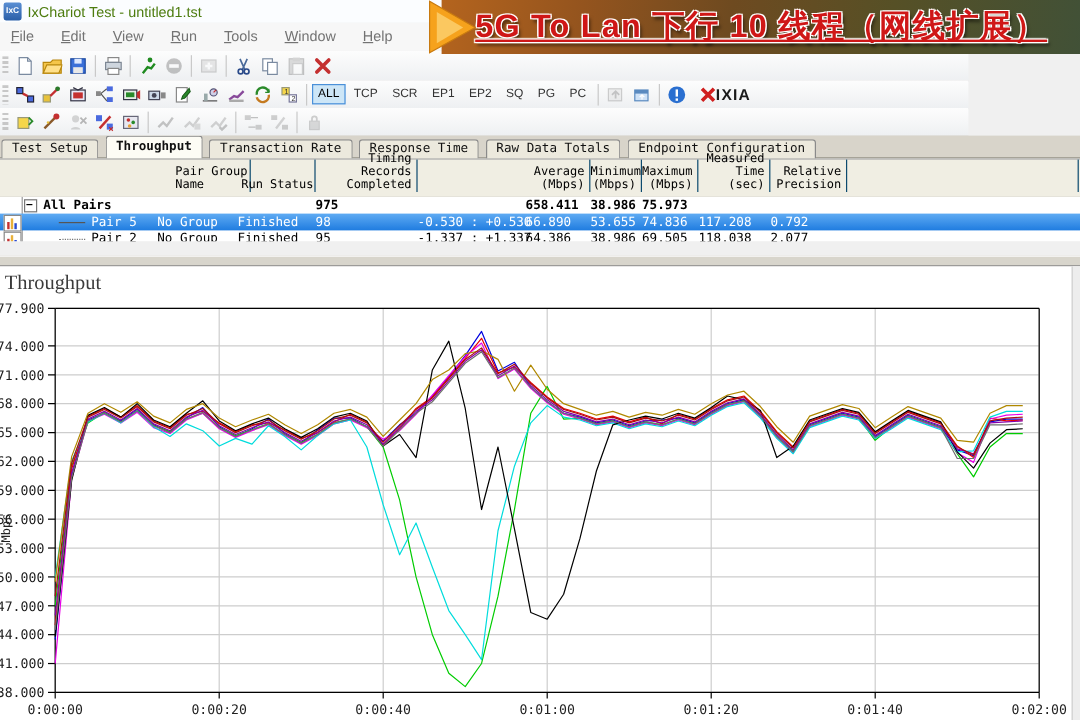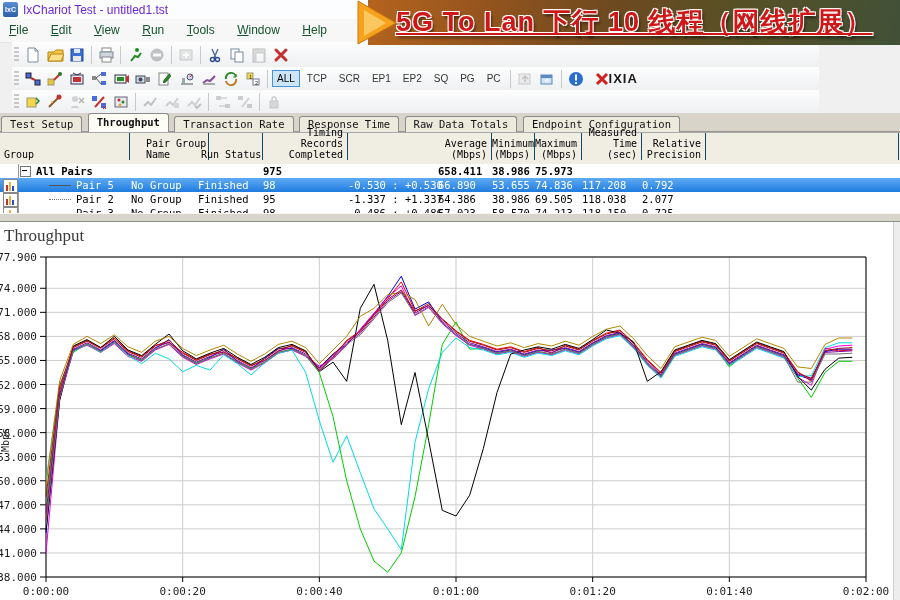--- a/index.html
+++ b/index.html
@@ -5,37 +5,37 @@
   html,body{margin:0;padding:0;}
   body{width:900px;height:600px;overflow:hidden;background:#f0f0f0;
        font-family:"Liberation Sans",sans-serif;position:relative;}
   #app{position:absolute;inset:0;background:#f0f0f0;}
 
   
   #titlebar{position:absolute;left:0;top:0;width:900px;height:19px;background:#fbfdff;border-bottom:1px solid #e8e8e8;}
   #app-icon{position:absolute;left:3px;top:2px;width:15px;height:15px;border-radius:2px;
     background:linear-gradient(#5a8fd4,#2b5fa8);color:#fff;font-size:7px;font-weight:bold;
     text-align:center;line-height:15px;}
-  #win-title{position:absolute;left:23px;top:3px;font-size:12px;color:#6d28d9;}
+  #win-title{position:absolute;left:23px;top:3px;font-size:12px;color:#4d7c0f;}
 
   
   #banner{position:absolute;left:368px;top:0;width:532px;height:45px;overflow:hidden;
     background:linear-gradient(100deg,#b4641e 0%,#94541e 22%,#6e4a20 45%,#565026 70%,#415137 100%);z-index:50;}
   #banner-text{position:absolute;left:28px;top:4px;white-space:nowrap;font-weight:bold;font-size:27px;
     letter-spacing:1px;color:#cf1717;
     text-shadow:-1px -1px 0 #fff,1px -1px 0 #fff,-1px 1px 0 #fff,1px 1px 0 #fff,2px 3px 3px rgba(0,0,0,.55);text-decoration:underline;}
   #banner-arrow{position:absolute;left:356px;top:0;z-index:51;}
 
   
   #menubar{position:absolute;left:0;top:19px;width:900px;height:23px;background:#f7f7f7;border-bottom:1px solid #e5e5e5;}
-  .menu-item{display:inline-block;padding:4px 9px 0 9px;font-size:12px;color:#14532d;height:19px;}
+  .menu-item{display:inline-block;padding:4px 9px 0 9px;font-size:12px;color:#737373;height:19px;}
   .menu-item::first-letter{text-decoration:underline;}
 
   
-  .toolbar{position:absolute;left:12px;width:807px;background:linear-gradient(#fdfdfd,#eef0f2);
+  .toolbar{position:absolute;left:0;width:807px;background:linear-gradient(#fdfdfd,#eef0f2);
     border-bottom:1px solid #d9d9d9;display:flex;align-items:center;}
   #toolbar1{top:42px;height:25px;}
   #toolbar2{top:67px;height:23px;}
   #toolbar3{top:90px;height:23px;}
   .grip{width:5px;height:16px;margin:0 3px 0 2px;
     background:repeating-linear-gradient(#bbb 0 2px,transparent 2px 4px);opacity:.8;}
   .tbtn{width:22px;height:20px;display:flex;align-items:center;justify-content:center;flex:0 0 auto;}
   .tsep{width:1px;height:18px;background:#c9c9c9;margin:0 3px;flex:0 0 auto;}
   .dis{opacity:.38;filter:grayscale(1);}
   .fbtn{font-size:10px;color:#333;padding:2px 4px;margin:0 1px;border:1px solid transparent;flex:0 0 auto;
@@ -52,21 +52,21 @@
   .tab.active{margin-top:0;height:17px;padding-top:2px;background:#fdfcf5;font-weight:bold;}
 
   
   #grid-header{position:absolute;left:0;top:132px;width:900px;height:31px;background:#f0eee3;
     border-top:1px solid #aaa;border-bottom:1px solid #9a978a;}
   .hcell{position:absolute;top:0;height:27px;padding-top:4px;border-right:1px solid #0c4a6e;
     font-family:"DejaVu Sans Mono",monospace;font-size:10px;line-height:11px;color:#000;
     white-space:pre-line;display:flex;flex-direction:column;justify-content:flex-end;box-sizing:border-box;}
   .hcell.r{text-align:right;padding-right:4px;}
   .hcell.l{text-align:left;padding-left:4px;}
-  #grid-rows{position:absolute;left:0;top:164px;width:900px;height:57px;background:#fff;overflow:hidden;}
+  #grid-rows{position:absolute;left:0;top:164px;width:900px;height:37px;background:#fff;overflow:hidden;}
   .grow{position:absolute;left:0;width:900px;height:14px;font-family:"DejaVu Sans Mono",monospace;
     font-size:10.5px;color:#000;}
   .grow.selected{background:linear-gradient(#5fabf3,#1f7ce0);color:#fff;}
   .gcell{position:absolute;top:1px;white-space:nowrap;}
   .num{}
   #tree-rule{position:absolute;left:18px;top:0;width:1px;height:49px;background:#9a9a9a;}
   .pair-icon{position:absolute;left:3px;top:1px;width:13px;height:12px;background:#fff;border:1px solid #888;}
   .pair-icon i{position:absolute;bottom:1px;width:2px;}
   .minus-box{position:absolute;left:20px;top:2px;width:9px;height:9px;border:1px solid #777;background:#fff;}
   .minus-box::after{content:"";position:absolute;left:1px;top:3px;width:5px;height:1px;background:#000;}
@@ -393,21 +393,20 @@
   <div id="tabstrip">
     <span class="tab">Test Setup</span>
     <span class="tab active">Throughput</span>
     <span class="tab">Transaction Rate</span>
     <span class="tab">Response Time</span>
     <span class="tab">Raw Data Totals</span>
     <span class="tab">Endpoint Configuration</span>
   </div>
 
   <div id="grid-header">
-    <div class="hcell l" style="left:0;width:130px">Group</div>
     <div class="hcell l" style="left:142px;width:67px">Pair Group
 Name</div>
     <div class="hcell l" style="left:197px;width:66px">Run Status</div>
     <div class="hcell r" style="left:263px;width:85px">Timing Records
 Completed</div>
     <div class="hcell r" style="left:438px;width:54px">Average
 (Mbps)</div>
     <div class="hcell r" style="left:492px;width:43px">Minimum
 (Mbps)</div>
     <div class="hcell r" style="left:535px;width:47px">Maximum

